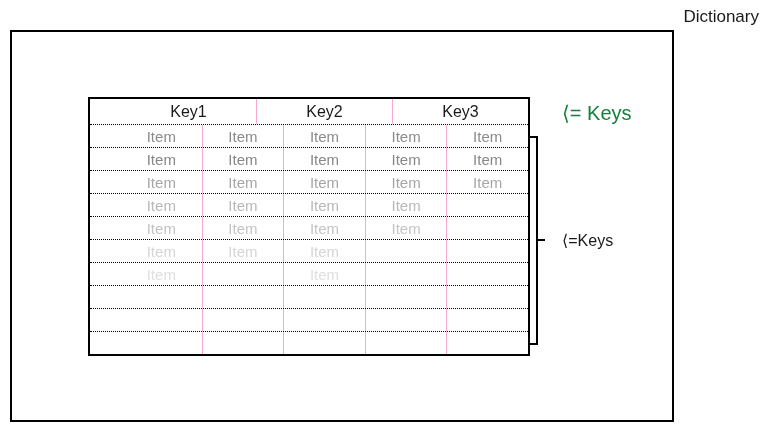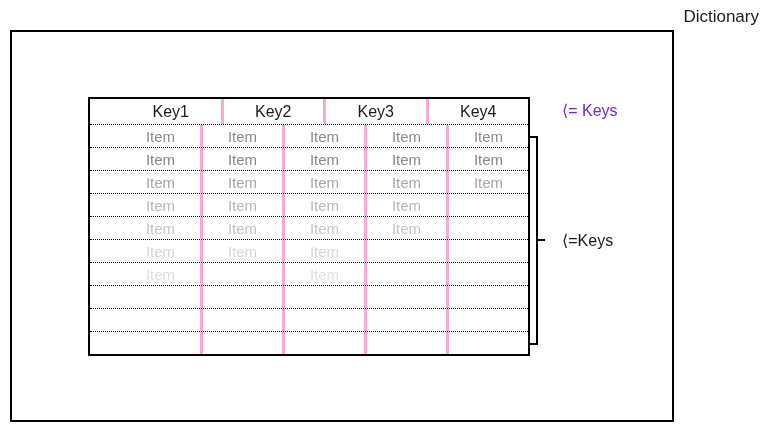--- a/index.html
+++ b/index.html
@@ -27,30 +27,30 @@
   .dict-table {
     position: absolute; left: 76px; top: 65px;
     width: 442px;
     border: 2px solid #000000;
     background: #ffffff;
   }
   .t-row { display: flex; height: 23px; border-top: 1px dotted #000000; }
   .t-row.header { height: 25px; border-top: none; }
   .t-cell {
     flex: 1 1 0; min-width: 0;
-    border-left: 3px solid #f9a8d4;
+    border-left: 1px solid #f9a8d4;
     display: flex; align-items: center; justify-content: center;
     font-size: 15px; line-height: 1; white-space: nowrap; overflow: hidden;
   }
   .t-cell:first-child { border-left: none; margin-left: 31px; }
   .t-row.header .t-cell { font-size: 16px; color: #1a1a1a; }
 
   .keys-label {
     position: absolute; left: 550px; top: 69px;
-    font-size: 16px; color: #6d28d9; white-space: nowrap;
+    font-size: 20px; color: #15803d; white-space: nowrap;
   }
   .items-label {
     position: absolute; left: 550px; top: 199px;
     font-size: 16px; color: #1a1a1a; white-space: nowrap;
   }
 
   .items-brace {
     position: absolute; left: 518px; top: 104px;
     width: 8px; height: 209px;
     border-top: 2px solid #000000;
@@ -69,21 +69,20 @@
 
   <div class="diagram-title">Dictionary</div>
 
   <div class="outer-box">
 
     <div class="dict-table">
         <div class="t-row header">
           <div class="t-cell">Key1</div>
           <div class="t-cell">Key2</div>
           <div class="t-cell">Key3</div>
-          <div class="t-cell">Key4</div>
         </div>
         <div class="t-row">
           <div class="t-cell" style="color: rgb(139, 139, 139);">Item</div>
           <div class="t-cell" style="color: rgb(139, 139, 139);">Item</div>
           <div class="t-cell" style="color: rgb(139, 139, 139);">Item</div>
           <div class="t-cell" style="color: rgb(139, 139, 139);">Item</div>
           <div class="t-cell" style="color: rgb(139, 139, 139);">Item</div>
         </div>
         <div class="t-row">
           <div class="t-cell" style="color: rgb(135, 135, 135);">Item</div>

